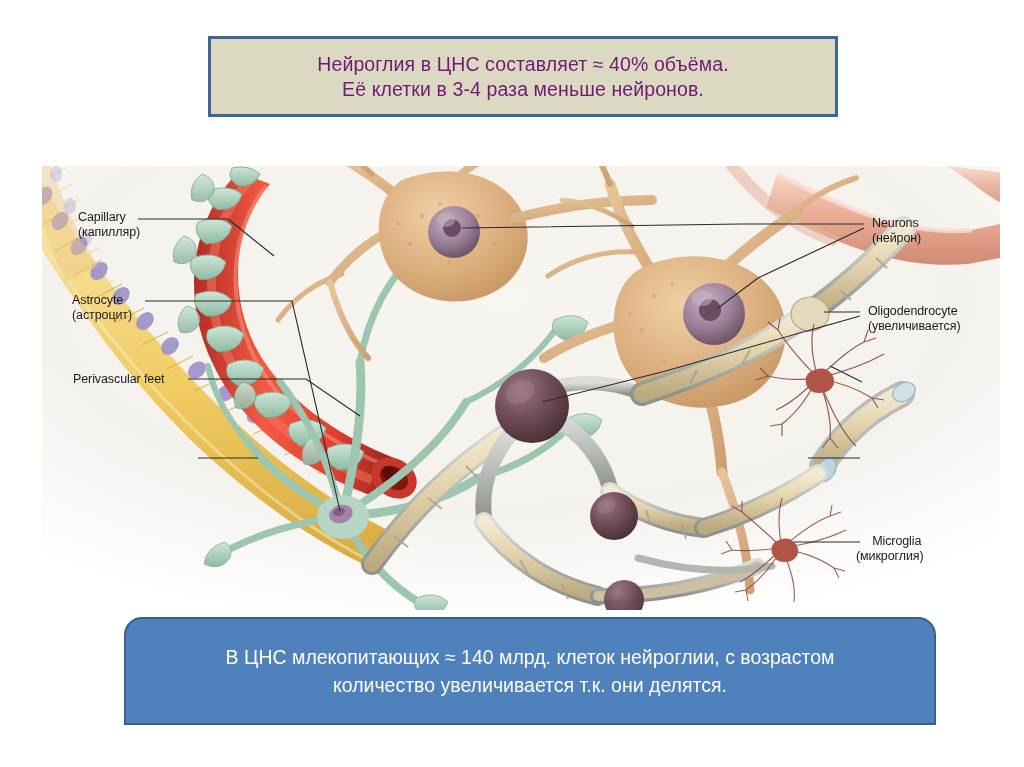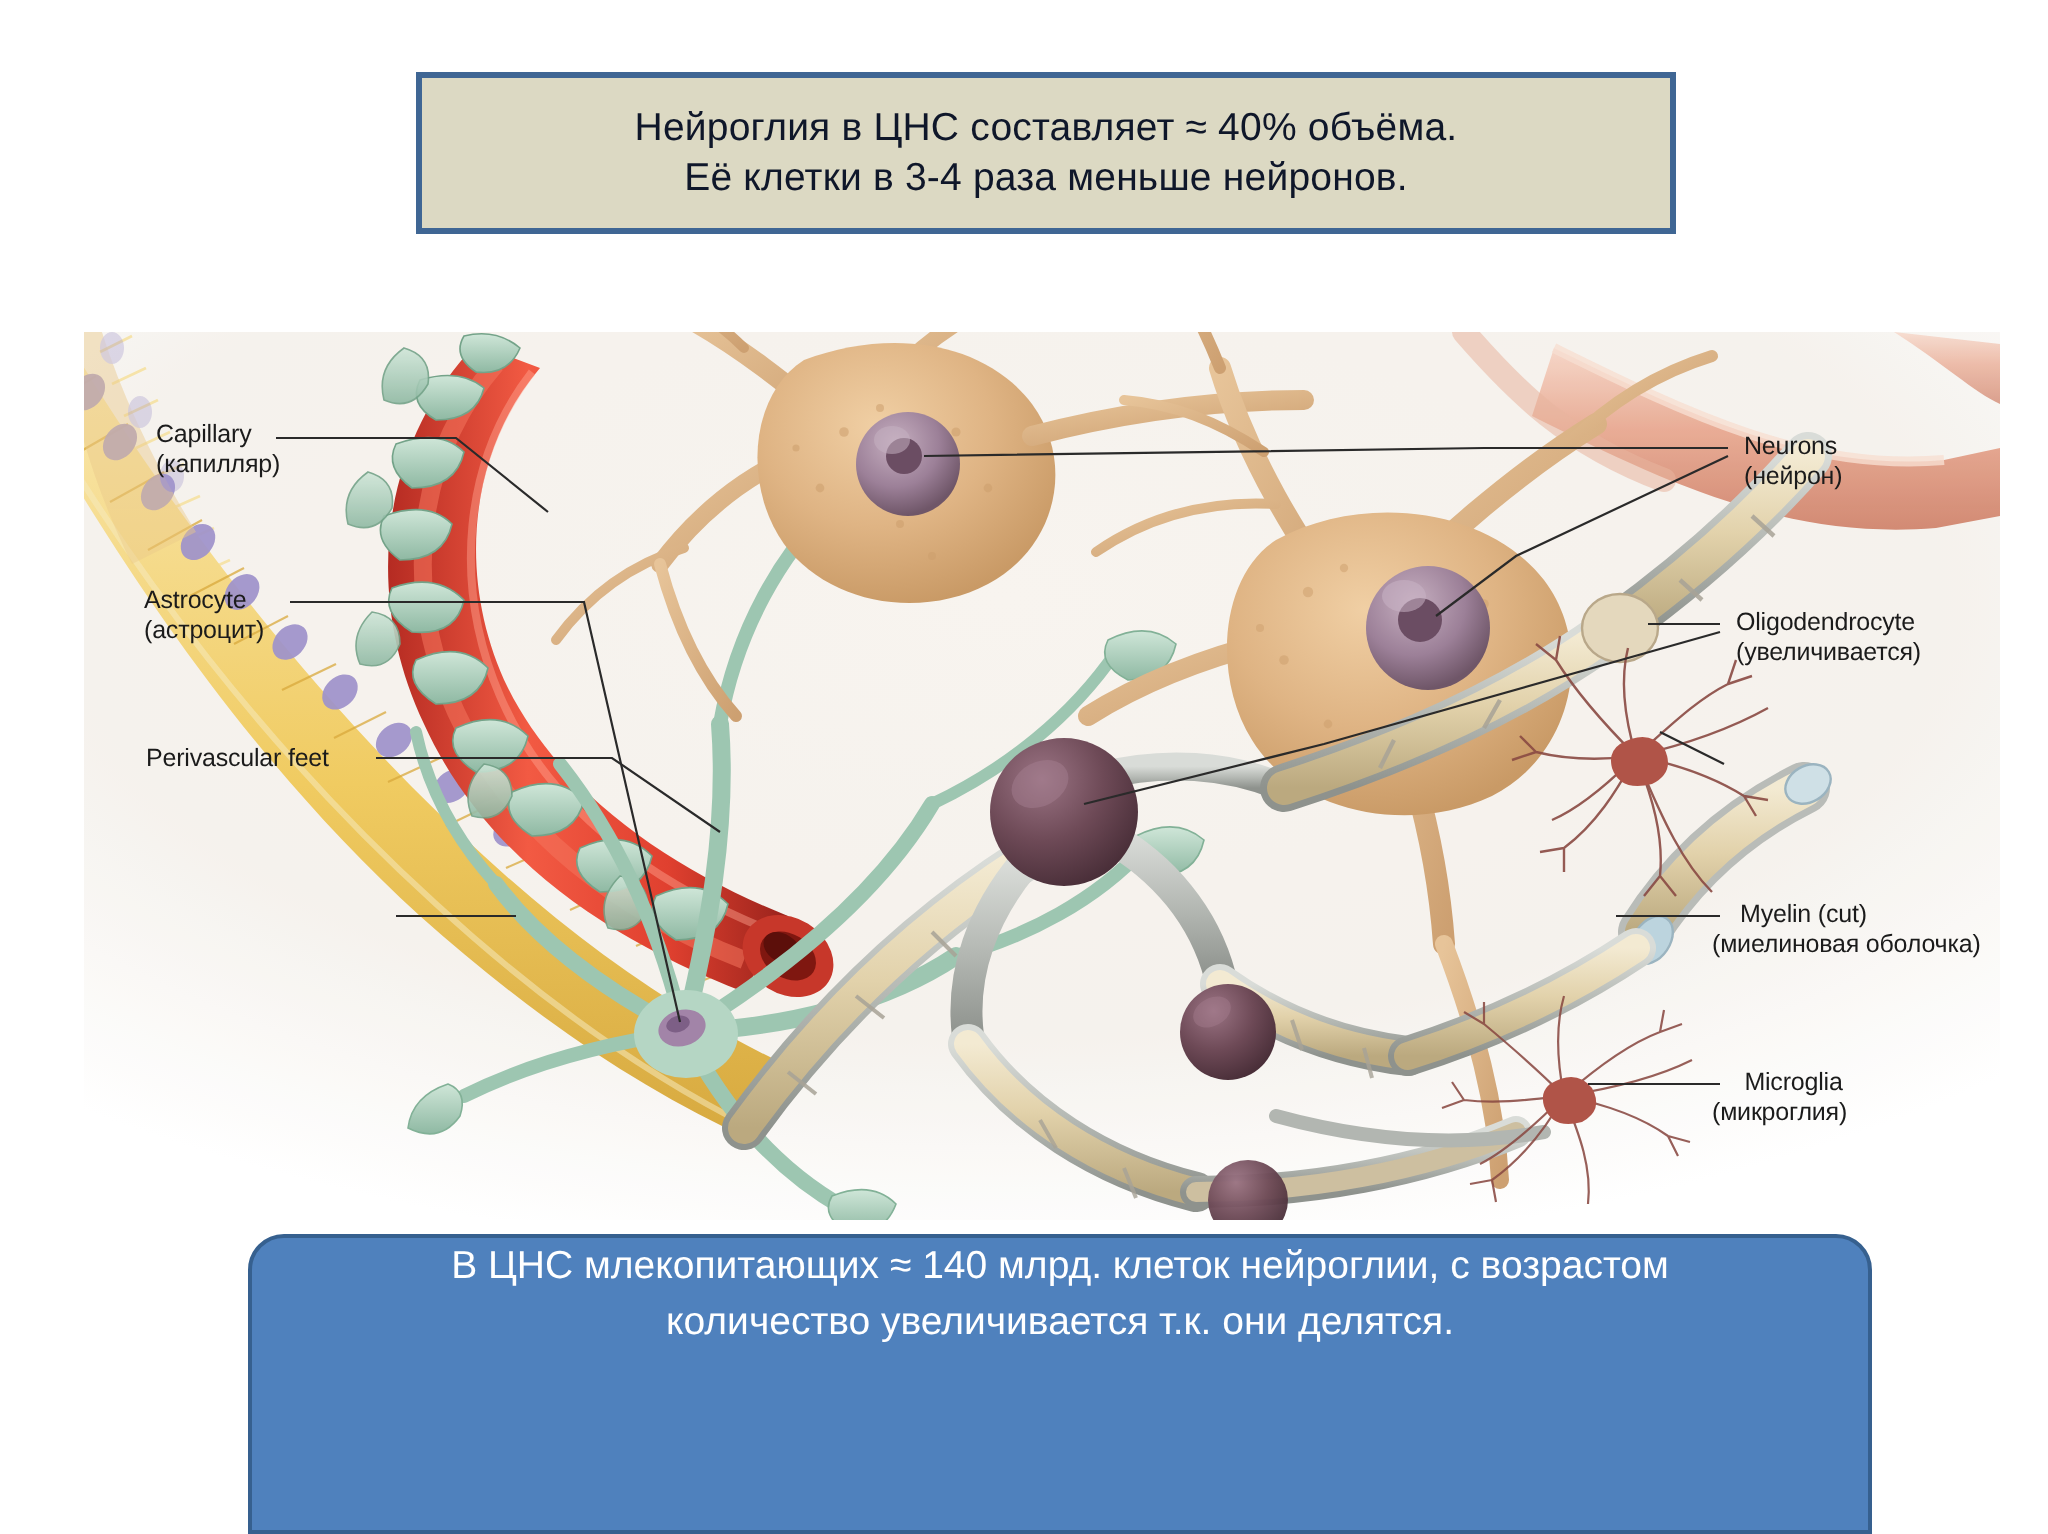--- a/index.html
+++ b/index.html
@@ -20,38 +20,38 @@
     border:3px solid #3f6694;
     box-sizing:border-box;
     display:flex;
     flex-direction:column;
     align-items:center;
     justify-content:center;
     line-height:1.28;
   }
   #top-callout .line{
     font-size:19.5px;
-    color:#0f172a;
+    color:#701a75;
     white-space:nowrap;
     letter-spacing:.1px;
   }
 
   
   #bottom-callout{
     position:absolute;
     left:124px; top:617px;
-    width:812px; height:150px;
+    width:812px; height:108px;
     background:#4f81bd;
     border:2px solid #36608f;
     border-radius:18px 18px 0 0;
     box-sizing:border-box;
     display:flex;
     flex-direction:column;
     align-items:center;
-    justify-content:flex-start;
+    justify-content:center;
     line-height:1.45;
   }
   #bottom-callout .line{
     font-size:19.5px;
     color:#ffffff;
     white-space:nowrap;
   }
 
   
   #illustration{
@@ -481,24 +481,20 @@
     <span>Neurons</span>
     <span class="ru">(нейрон)</span>
   </div>
 
   <div class="lbl right" style="left:826px; top:138px;">
     <span>Oligodendrocyte</span>
     <span class="ru">(увеличивается)</span>
   </div>
 
 
-  <div class="lbl right" style="left:828px; top:284px;">
-    <span>Myelin (cut)</span>
-    <span class="ru" style="margin-left:-14px;">(миелиновая оболочка)</span>
-  </div>
 
   <div class="lbl right" style="left:828px; top:368px;text-align:center;">
     <span>Microglia</span>
     <span class="ru" style="margin-left:-14px;">(микроглия)</span>
   </div>
 
 </div>
 
 <div id="bottom-callout">
   <div class="line">В ЦНС млекопитающих ≈ 140 млрд. клеток нейроглии, с возрастом</div>

